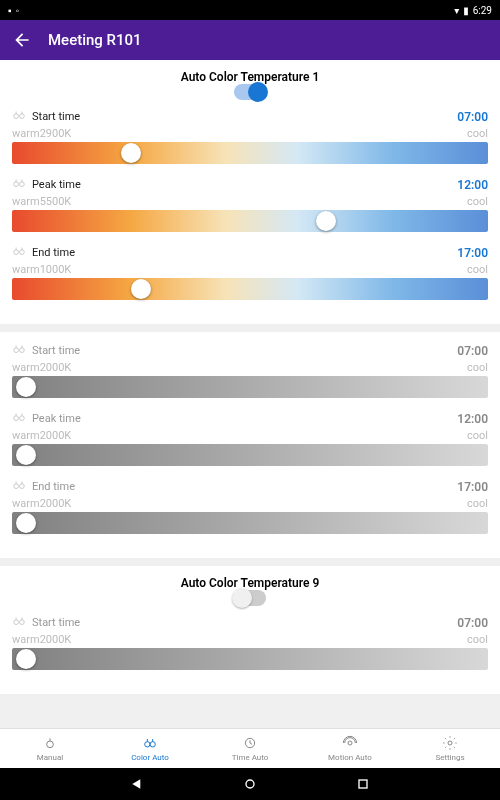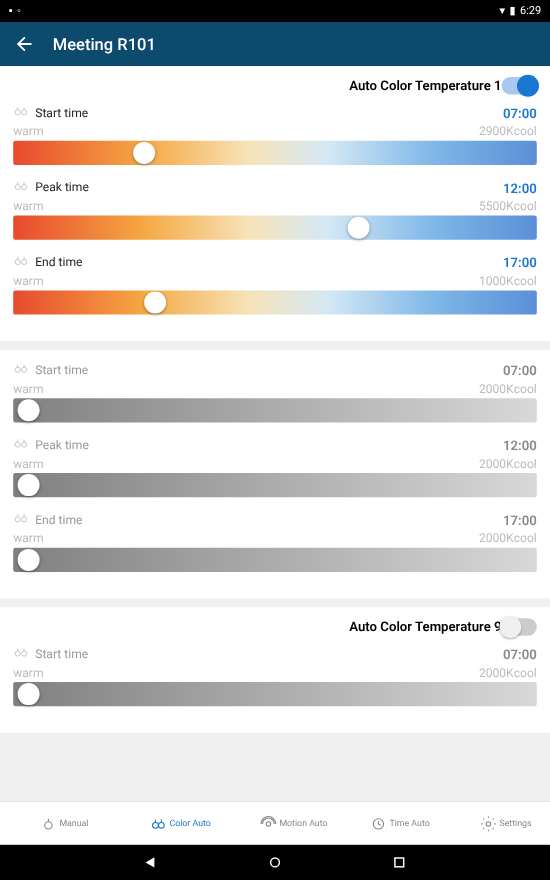--- a/index.html
+++ b/index.html
@@ -1,48 +1,48 @@
 <!DOCTYPE html>
 <html><head>
 <meta charset="utf-8">
 <style>
 * { margin: 0; padding: 0; box-sizing: border-box; font-family: -apple-system, Roboto, sans-serif; }
 body { width: 500px; height: 800px; background: #f0f0f0; overflow: hidden; position: relative; }
 .status-bar { height: 20px; background: #000; color: #fff; display: flex; align-items: center; justify-content: space-between; padding: 0 8px; font-size: 10px; }
 .status-left { display: flex; gap: 4px; }
 .status-right { display: flex; gap: 4px; align-items: center; }
-.app-bar { height: 40px; background: #0c4a6e; color: #fff; display: flex; align-items: center; padding: 0 12px; gap: 16px; }
+.app-bar { height: 40px; background: #4c1d95; color: #fff; display: flex; align-items: center; padding: 0 12px; gap: 16px; }
 .back-icon { width: 20px; height: 20px; }
 .app-title { font-size: 15px; font-weight: 500; }
 .content { height: 688px; overflow-y: auto; background: #f0f0f0; }
 .section { background: #fff; margin-bottom: 8px; padding: 10px 12px 12px; }
 .section.disabled { opacity: 1; }
 .section.disabled .time-value { color: #888; }
 .section.disabled .row-label { color: #999; }
 .section.disabled .section-title { color: #000; }
-.section-header { display: flex; justify-content: flex-end; align-items: center; margin-bottom: 8px; }
+.section-header { display: flex; justify-content: space-between; align-items: center; margin-bottom: 8px; flex-direction: column; }
 .section-title { font-size: 12px; font-weight: 600; color: #000; }
 .toggle { width: 32px; height: 16px; border-radius: 8px; position: relative; cursor: pointer; }
 .toggle.on { background: #a8c8f0; }
 .toggle.on::after { content: ''; position: absolute; right: -2px; top: -2px; width: 20px; height: 20px; border-radius: 50%; background: #1976d2; }
 .toggle.off { background: #ccc; }
 .toggle.off::after { content: ''; position: absolute; left: -2px; top: -2px; width: 20px; height: 20px; border-radius: 50%; background: #f0f0f0; box-shadow: 0 1px 2px rgba(0,0,0,0.3); }
 .slider-row { margin-bottom: 12px; }
 .slider-label-row { display: flex; justify-content: space-between; align-items: center; margin-bottom: 2px; gap: 32px; }
 .row-label { font-size: 11px; color: #222; display: flex; align-items: center; gap: 6px; }
 .bulb-icon { width: 14px; height: 14px; opacity: 0.5; }
 .time-value { font-size: 12px; font-weight: 600; color: #1976d2; text-align: right; }
 .range-row { display: flex; justify-content: space-between; font-size: 11px; color: #bbb; margin-bottom: 2px; }
-.temp-center { text-align: right; flex: 1; }
+.temp-center { text-align: left; flex: 1; }
 .slider-track { height: 22px; border-radius: 2px; position: relative; }
 .slider-track.color { background: linear-gradient(90deg, #e84a2e 0%, #f5a843 25%, #f7e3b8 45%, #d4e8f5 60%, #7fb8e8 80%, #5a8fd8 100%); }
 .slider-track.gray { background: linear-gradient(90deg, #808080 0%, #d8d8d8 100%); }
 .slider-thumb { position: absolute; top: 50%; transform: translate(-50%, -50%); width: 20px; height: 20px; border-radius: 50%; background: #fff; box-shadow: 0 1px 3px rgba(0,0,0,0.4); }
 .bottom-nav { position: absolute; bottom: 32px; left: 0; right: 0; height: 40px; background: #fff; border-top: 1px solid #e0e0e0; display: flex; }
-.nav-item { flex: 1; display: flex; align-items: center; gap: 2px; font-size: 8px; color: #888; margin-left: 36px; }
+.nav-item { flex: 1; display: flex; flex-direction: column; align-items: center; justify-content: center; gap: 2px; font-size: 8px; color: #888; }
 .nav-item.active { color: #1976d2; }
 .nav-icon { width: 16px; height: 16px; }
 .system-nav { position: absolute; bottom: 0; left: 0; right: 0; height: 32px; background: #000; display: flex; align-items: center; justify-content: space-around; padding: 0 80px; }
 .sys-btn { width: 16px; height: 16px; fill: #fff; }
 </style>
 </head>
 <body>
 
 <div class="status-bar">
   <div class="status-left">
@@ -238,31 +238,31 @@
     <div class="nav-item active">
       <div class="nav-icon"><svg viewBox="0 0 24 24" fill="none" stroke="currentColor" stroke-width="1.5">
           <circle cx="8" cy="14" r="4"></circle>
           <circle cx="16" cy="14" r="4"></circle>
           <path d="M8 10V6M16 10V6"></path>
         </svg></div>
       <div>Color Auto</div>
     </div>
     <div class="nav-item">
       <div class="nav-icon"><svg viewBox="0 0 24 24" fill="none" stroke="currentColor" stroke-width="1.5">
+          <circle cx="12" cy="12" r="7"></circle>
+          <path d="M12 8v4l3 2"></path>
+        </svg></div>
+      <div>Time Auto</div>
+    </div>
+    <div class="nav-item">
+      <div class="nav-icon"><svg viewBox="0 0 24 24" fill="none" stroke="currentColor" stroke-width="1.5">
           <circle cx="12" cy="12" r="3"></circle>
           <path d="M4 12a8 8 0 0116 0M2 12a10 10 0 0120 0"></path>
         </svg></div>
       <div>Motion Auto</div>
-    </div>
-    <div class="nav-item">
-      <div class="nav-icon"><svg viewBox="0 0 24 24" fill="none" stroke="currentColor" stroke-width="1.5">
-          <circle cx="12" cy="12" r="7"></circle>
-          <path d="M12 8v4l3 2"></path>
-        </svg></div>
-      <div>Time Auto</div>
     </div>
     <div class="nav-item">
       <div class="nav-icon"><svg viewBox="0 0 24 24" fill="none" stroke="currentColor" stroke-width="1.5">
           <circle cx="12" cy="12" r="3"></circle>
           <path d="M12 2v2M12 20v2M4.9 4.9l1.4 1.4M17.7 17.7l1.4 1.4M2 12h2M20 12h2M4.9 19.1l1.4-1.4M17.7 6.3l1.4-1.4"></path>
         </svg></div>
       <div>Settings</div>
     </div>
   </div>
 

